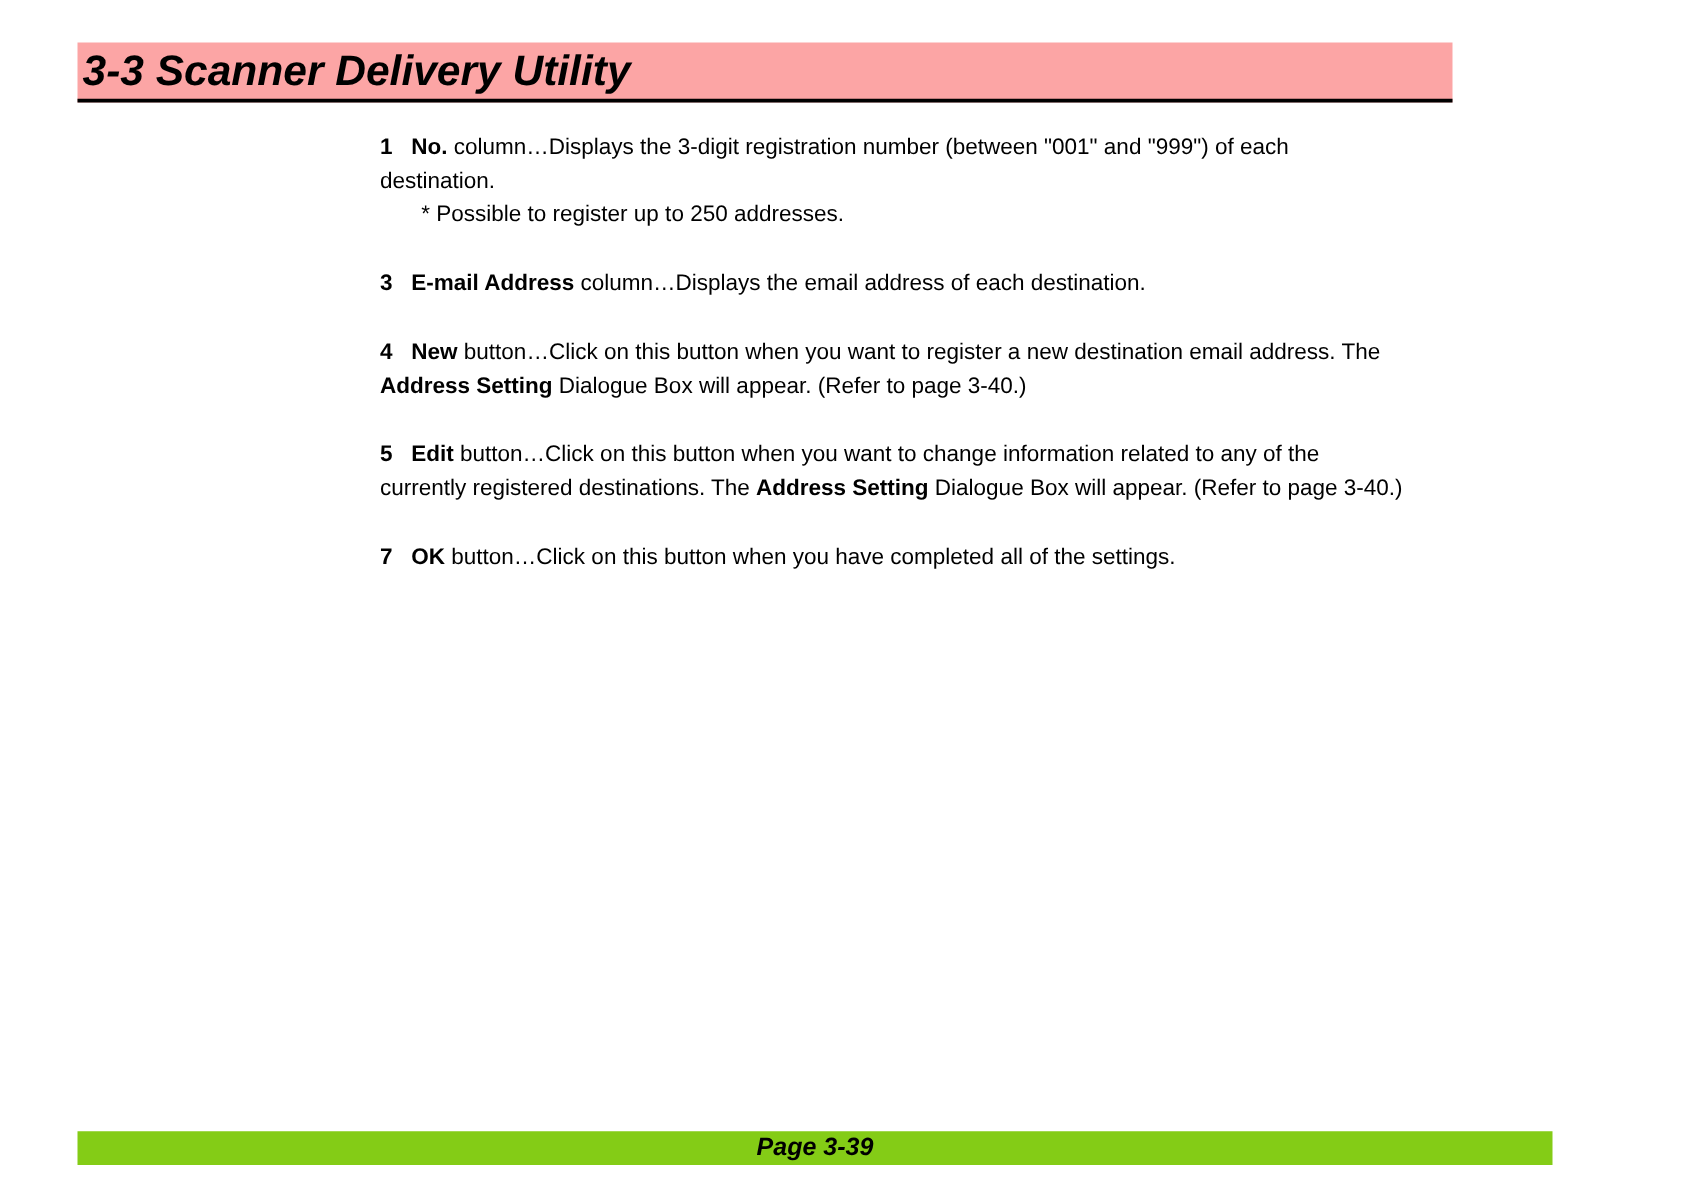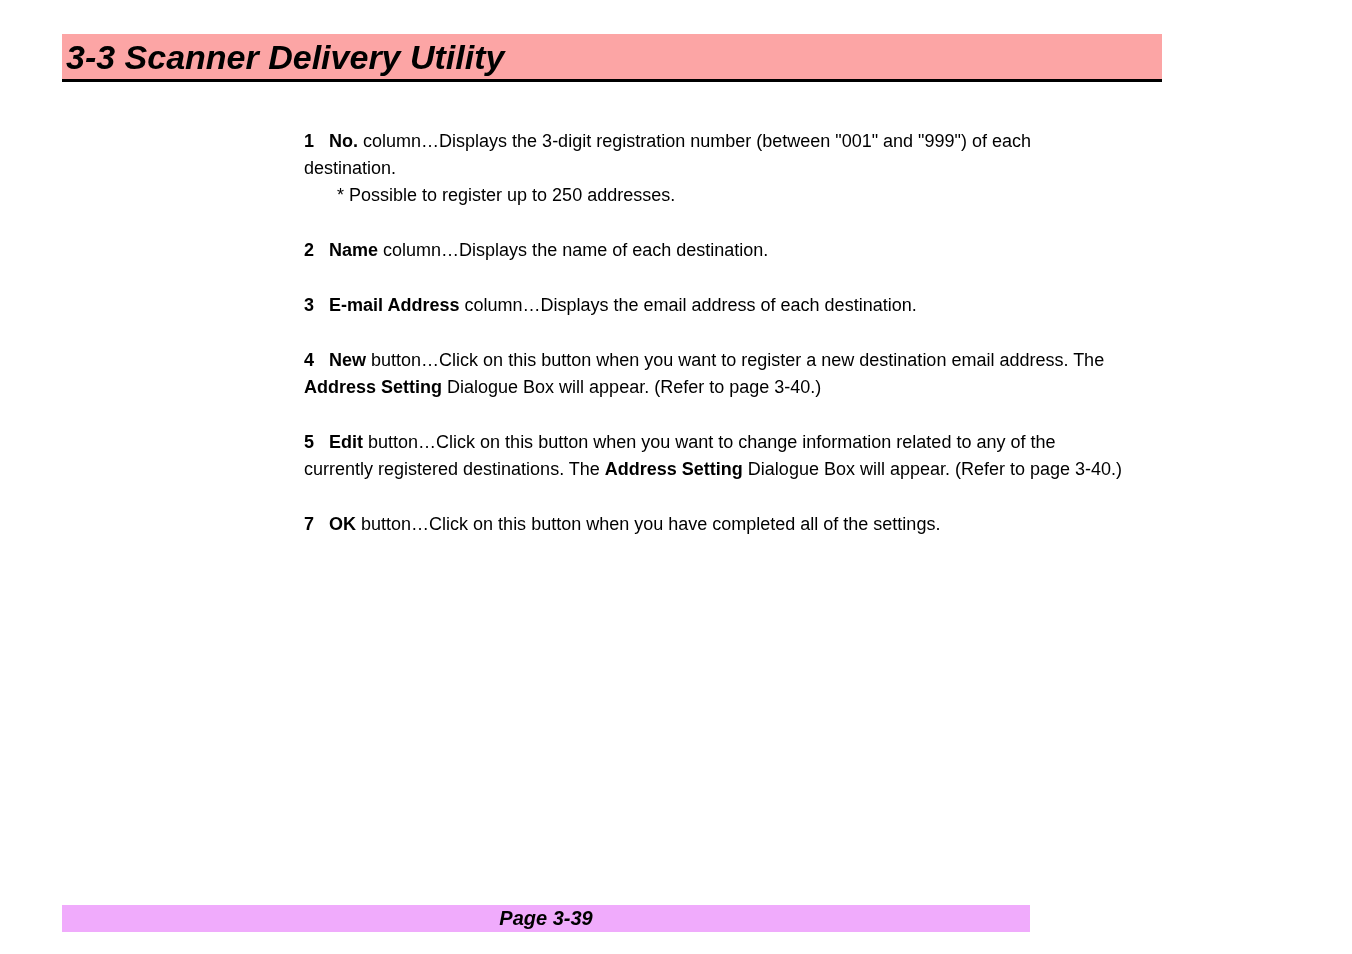--- a/index.html
+++ b/index.html
@@ -21,21 +21,21 @@
     .header-title {
       font-size: 34px;
       font-weight: bold;
       font-style: italic;
       font-stretch: condensed;
       letter-spacing: 0px;
       color: #000;
     }
     .content {
       margin-left: 304px;
-      margin-top: 46px;
+      margin-top: 22px;
       width: 820px;
       font-size: 18px;
       line-height: 1.5;
       color: #000;
     }
     .item { margin-bottom: 28px; }
     .item .num-label {
       display: inline;
       font-weight: bold;
     }
@@ -45,22 +45,22 @@
     }
     .sub-note-inner {
       text-indent: -9px;
       padding-left: 14px;
     }
     .bold { font-weight: bold; }
     .footer {
       position: absolute;
       bottom: 22px;
       left: 62px;
-      width: 968px;
-      background: #f0abfc;
+      width: 1180px;
+      background: #84cc16;
       text-align: center;
       padding: 2px 0;
     }
     .footer-text {
       font-size: 20px;
       font-weight: bold;
       font-style: italic;
       font-stretch: condensed;
     }
   </style>
@@ -74,24 +74,20 @@
 <div class="content">
 
   <div class="item">
     <span class="num-label">1</span>
     <span>&nbsp;&nbsp;</span><span class="bold">No.</span><span> column…Displays the 3-digit registration number (between "001" and "999") of each destination.</span>
     <div class="sub-note">
       <div class="sub-note-inner">* Possible to register up to 250 addresses.</div>
     </div>
   </div>
 
-  <div class="item">
-    <span class="num-label">2</span>
-    <span>&nbsp;&nbsp;</span><span class="bold">Name</span><span> column…Displays the name of each destination.</span>
-  </div>
 
   <div class="item">
     <span class="num-label">3</span>
     <span>&nbsp;&nbsp;</span><span class="bold">E-mail Address</span><span> column…Displays the email address of each destination.</span>
   </div>
 
   <div class="item">
     <span class="num-label">4</span>
     <span>&nbsp;&nbsp;</span><span class="bold">New</span><span> button…Click on this button when you want to register a new destination email address. The </span><span class="bold">Address Setting</span><span> Dialogue Box will appear. (Refer to page 3-40.)</span>
   </div>

